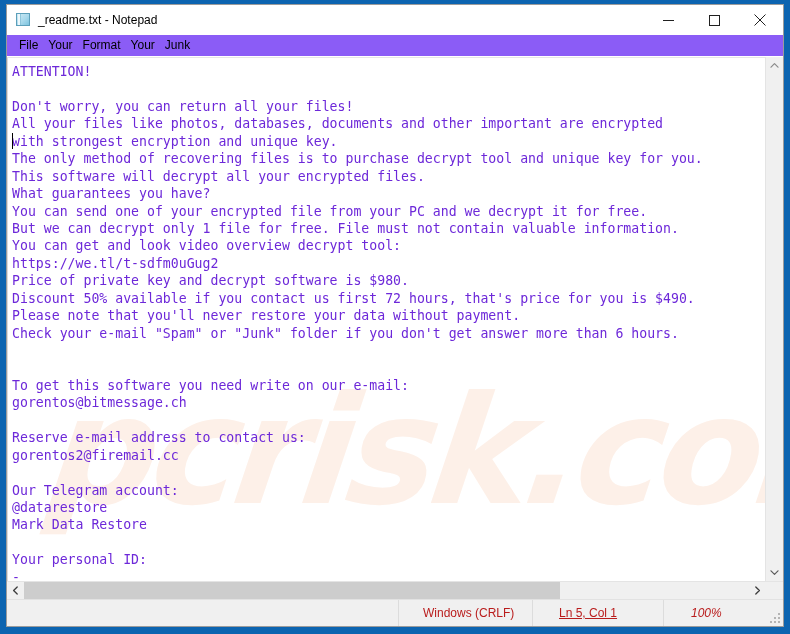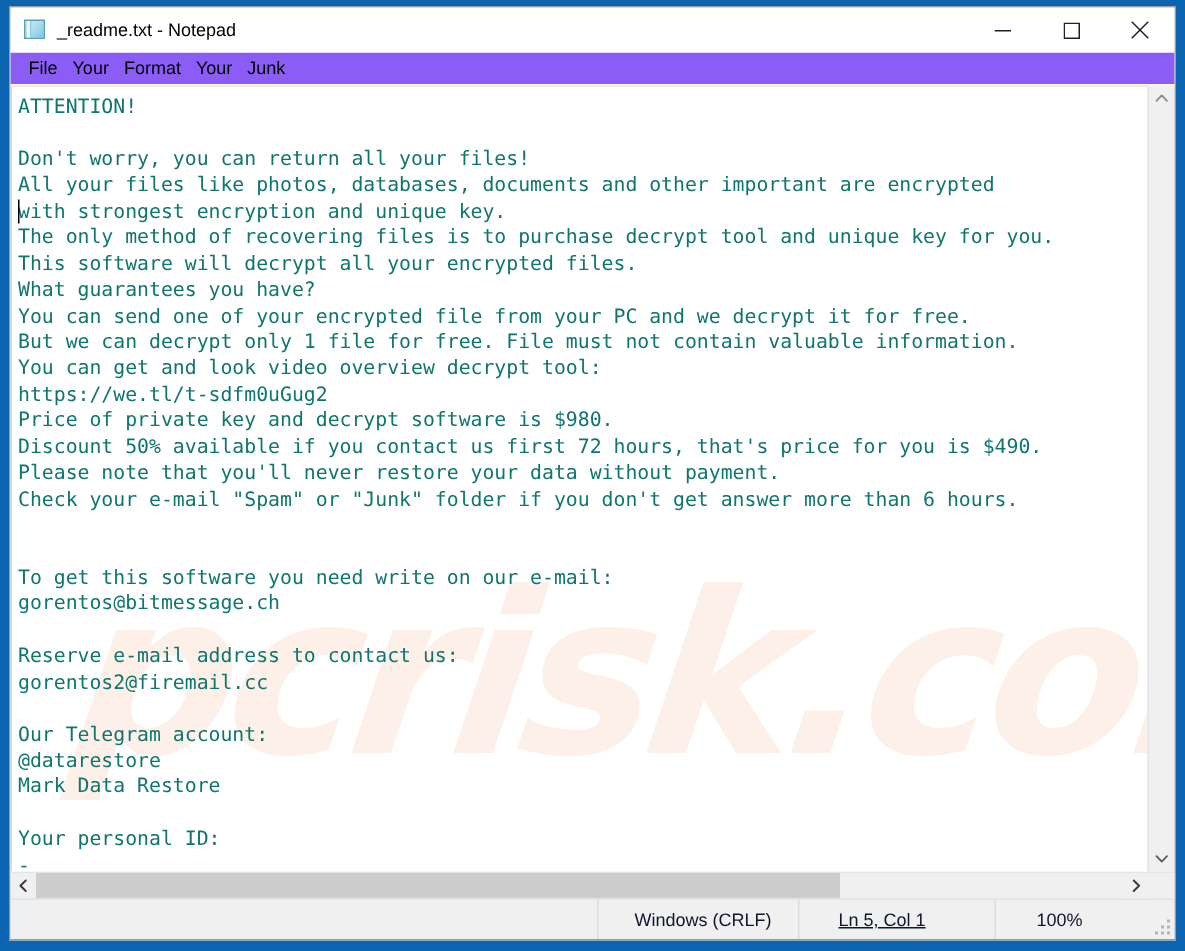--- a/index.html
+++ b/index.html
@@ -158,21 +158,21 @@
     transform: skewX(-8deg);
   }
 
   #textcontent {
     position: relative;
     z-index: 2;
     padding: 5px 0 0 4px;
     font-family: "DejaVu Sans Mono", monospace;
     font-size: 13.2px;
     line-height: 17.45px;
-    color: #0f766e;
+    color: #6d28d9;
     white-space: pre;
     letter-spacing: 0px;
   }
   #textcontent .ln { height: 17.45px; }
 
   
   #caret {
     position: absolute;
     z-index: 3;
     left: 4px;
@@ -251,31 +251,31 @@
     flex: 0 0 26px;
     height: 26px;
     background: #f0f0f0;
     display: flex;
     align-items: center;
     border-top: 1px solid #e2e2e2;
     position: relative;
   }
   .status-cell {
     font-size: 12px;
-    color: #0f172a;
+    color: #b91c1c;
     height: 100%;
     display: flex;
     align-items: center;
     box-sizing: border-box;
     white-space: nowrap;
   }
   #status-spacer { flex: 0 0 392px; border-right: 1px solid #dcdcdc; }
   #status-eol    { flex: 0 0 134px; padding-left: 24px; border-right: 1px solid #dcdcdc; }
   #status-pos    { flex: 0 0 131px; padding-left: 26px; border-right: 1px solid #dcdcdc; text-decoration: underline; }
-  #status-zoom   { flex: 1 1 auto;  padding-left: 27px; }
+  #status-zoom   { flex: 1 1 auto;  padding-left: 27px; font-style: italic; }
   #grip {
     position: absolute;
     right: 3px;
     bottom: 3px;
     width: 10px;
     height: 10px;
   }
   #grip i {
     position: absolute;
     width: 2px; height: 2px;

